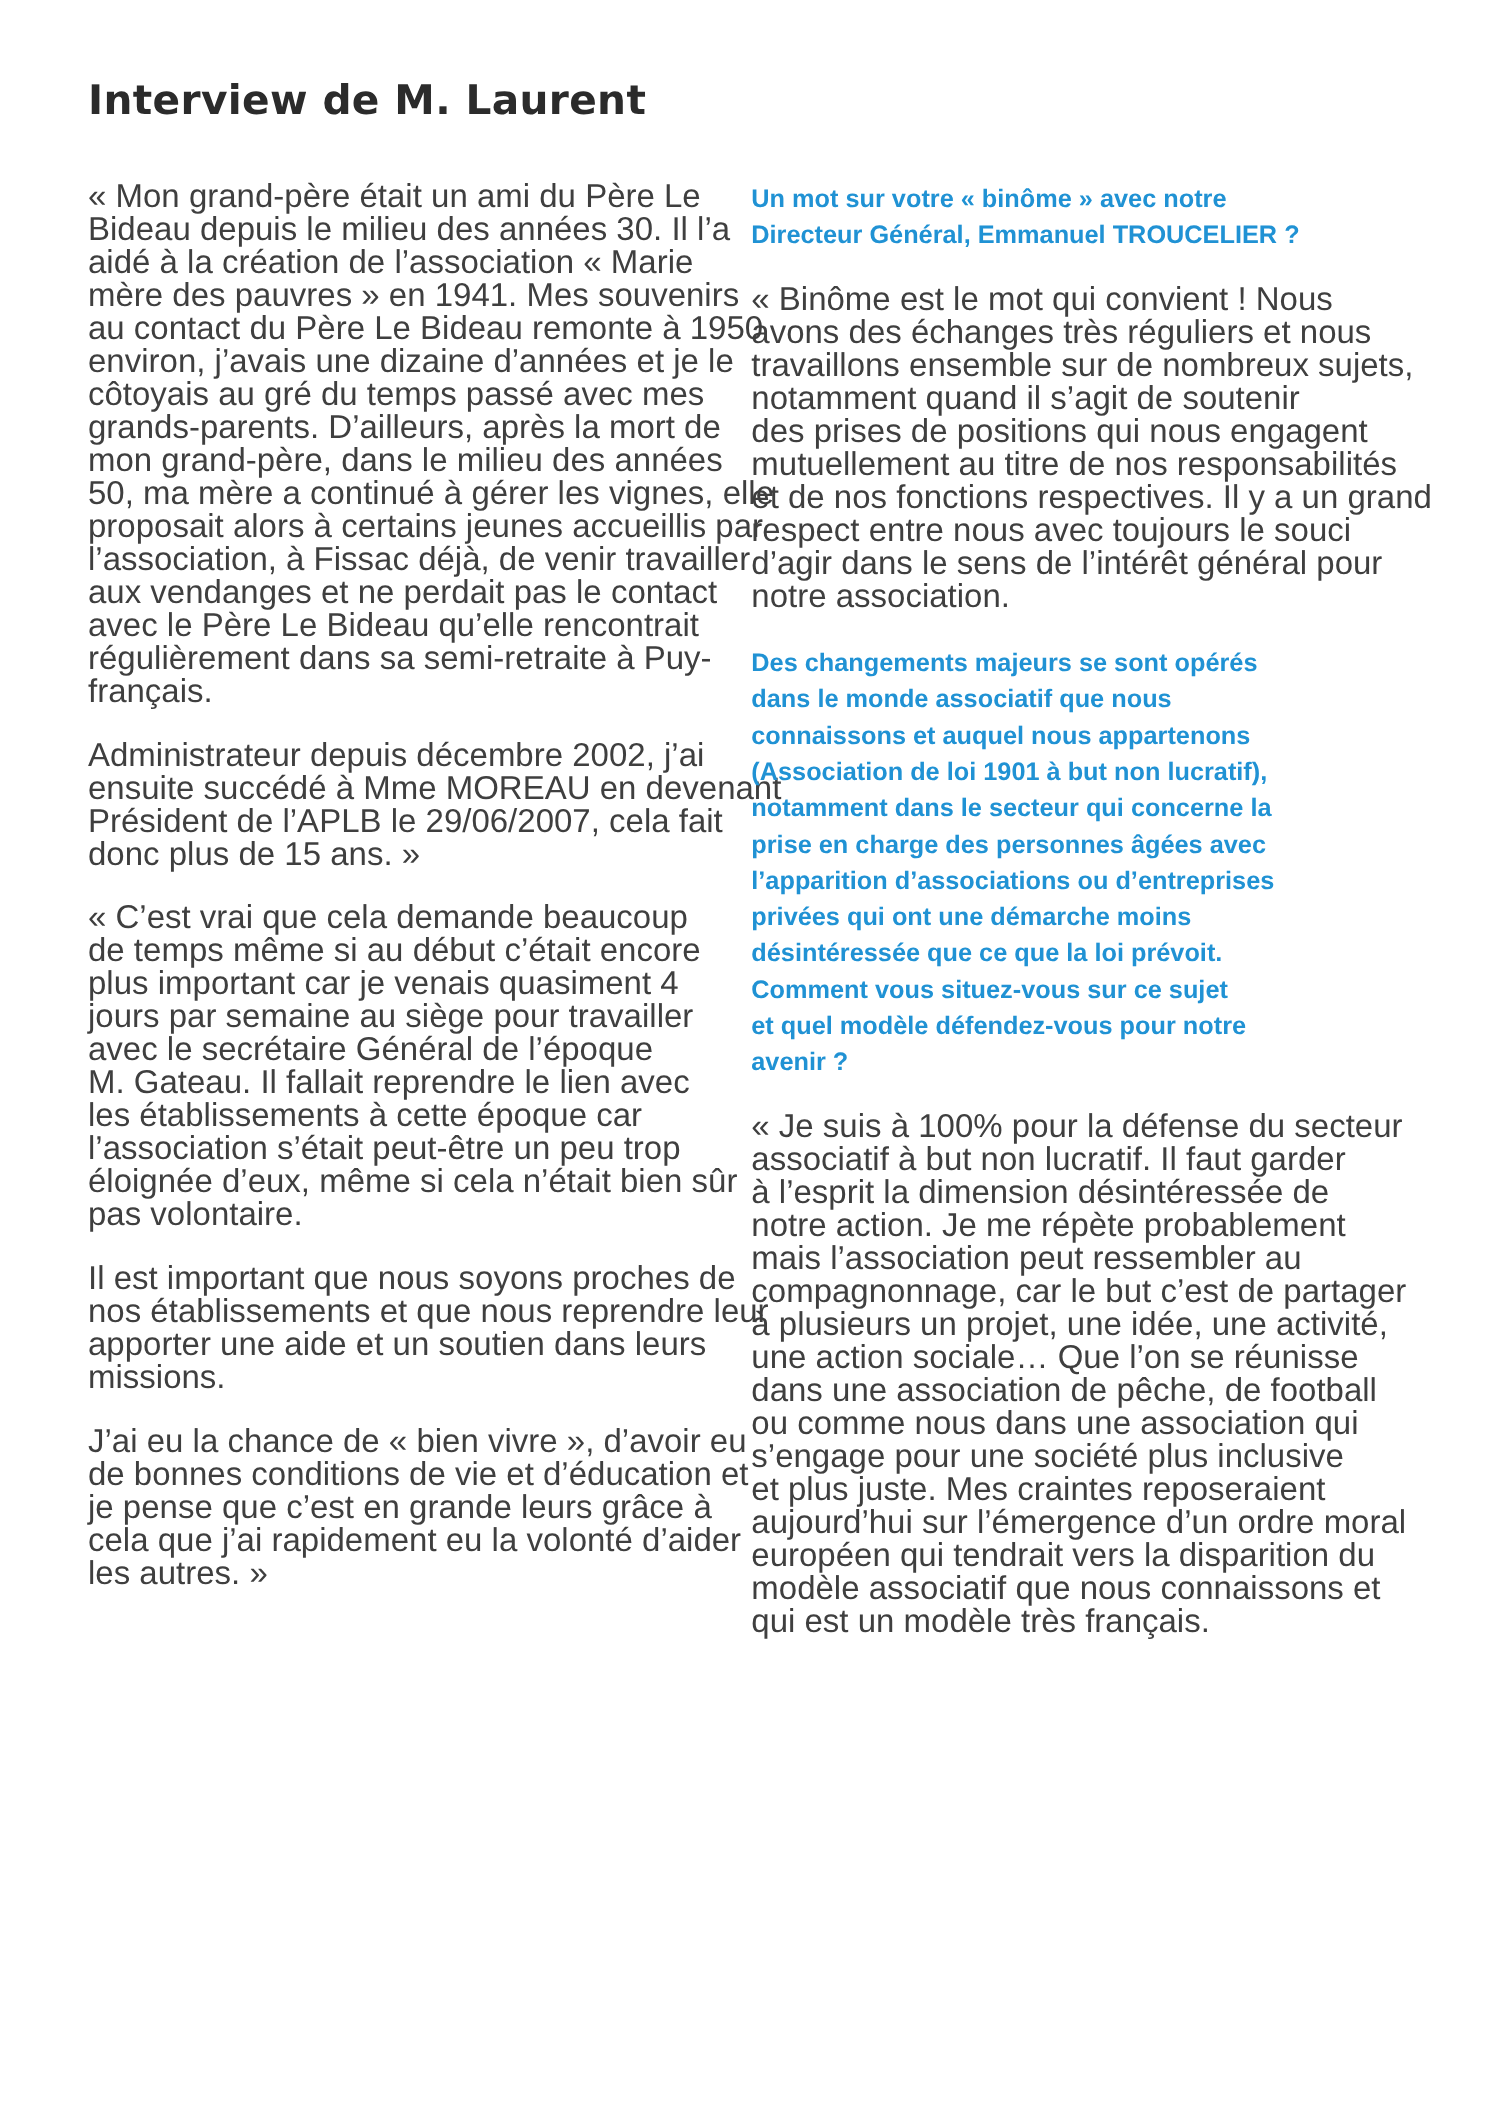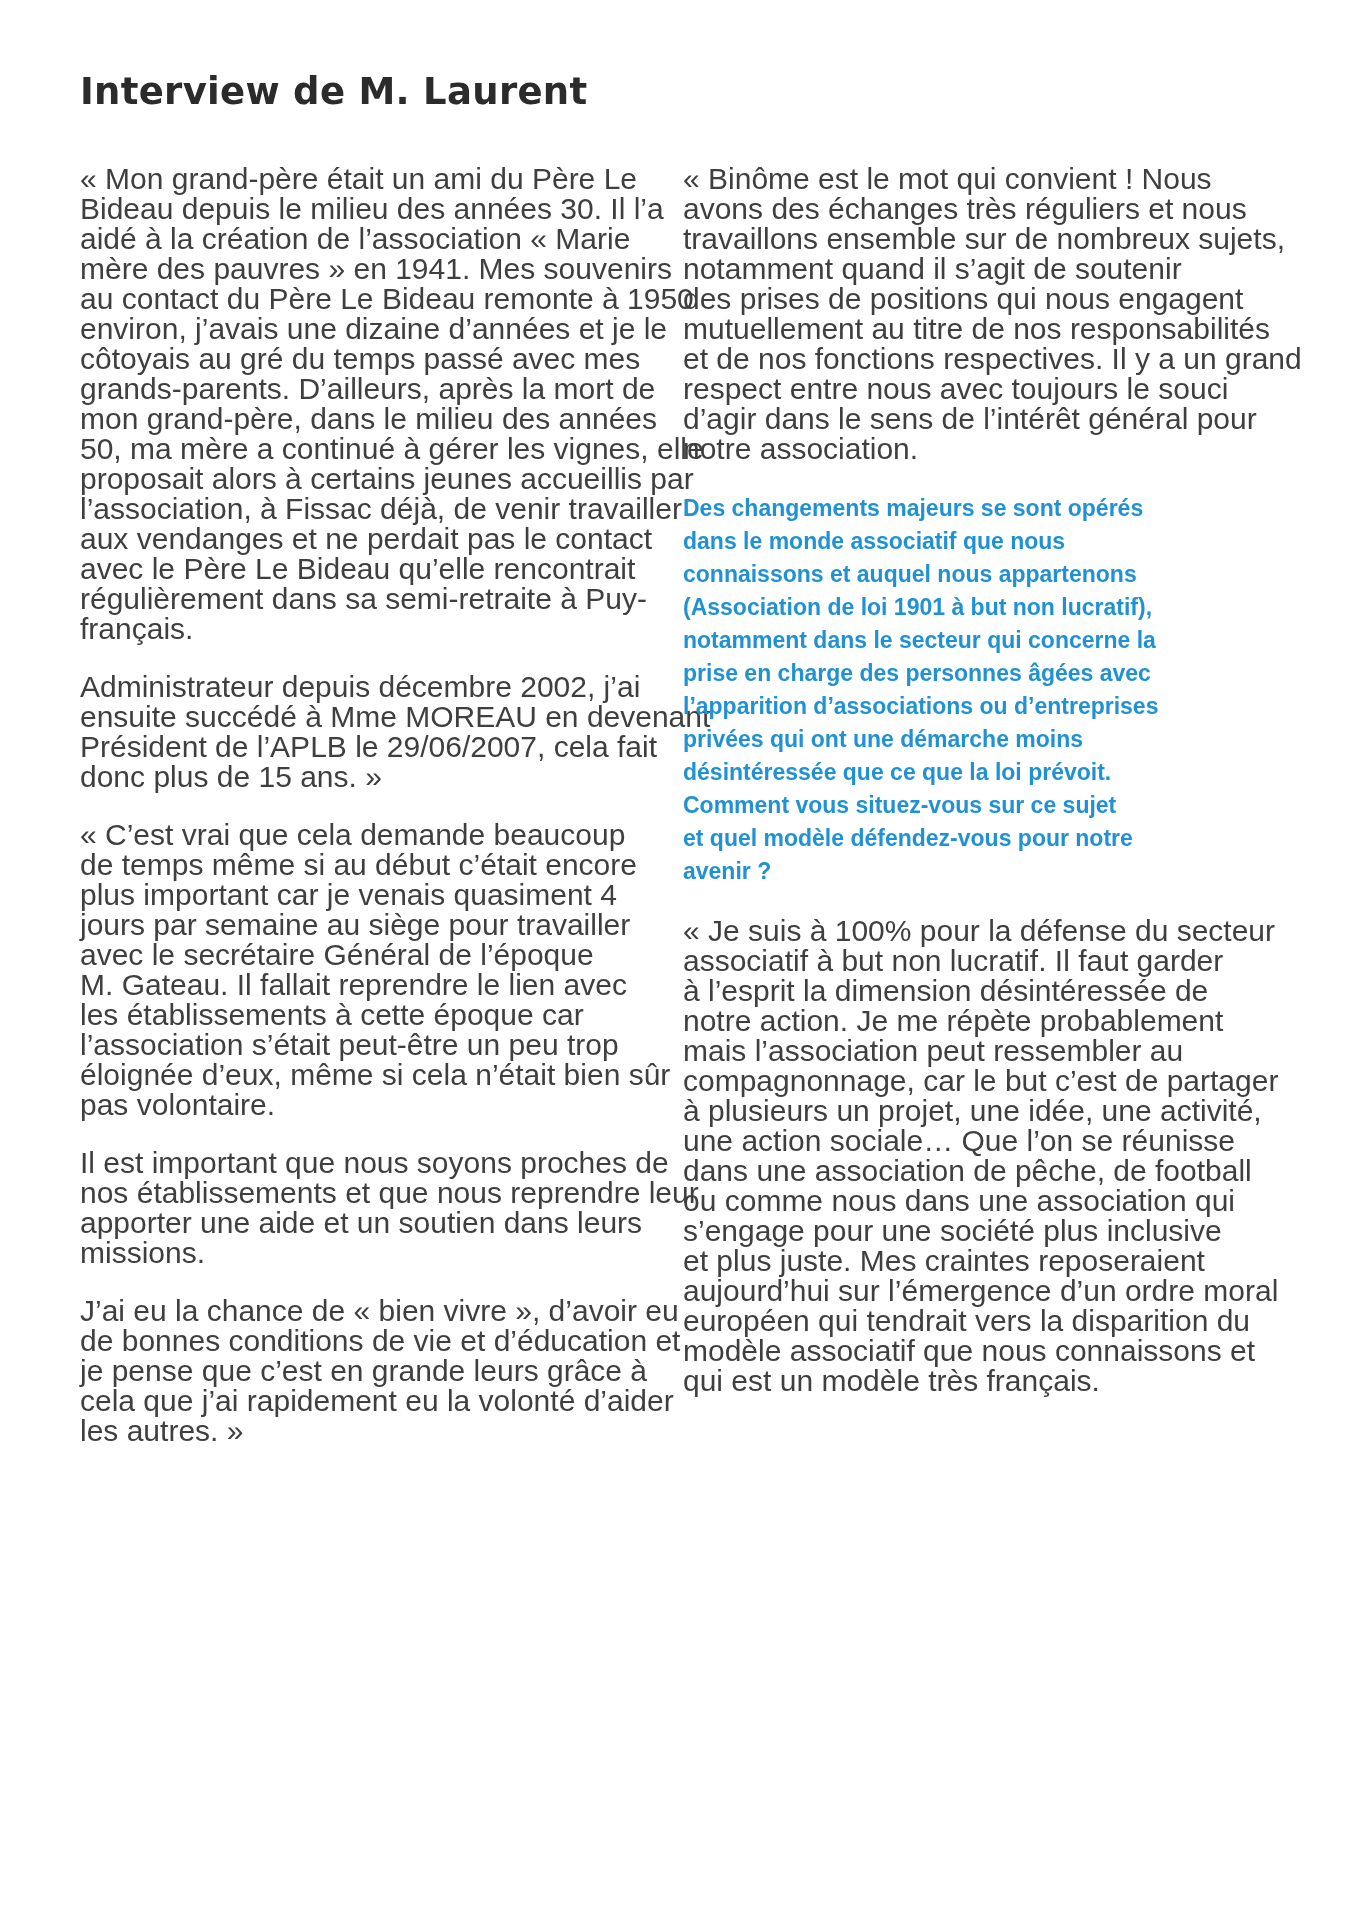--- a/index.html
+++ b/index.html
@@ -97,20 +97,22 @@
 apporter une aide et un soutien dans leurs
 missions.</p>
       <p class="answer">J’ai eu la chance de « bien vivre », d’avoir eu
 de bonnes conditions de vie et d’éducation et
 je pense que c’est en grande leurs grâce à
 cela que j’ai rapidement eu la volonté d’aider
 les autres. »</p>
     </div>
 
     <div class="col">
+      <h2 class="question">Un mot sur votre « binôme » avec notre
+Directeur Général, Emmanuel TROUCELIER ?</h2>
       <p class="answer">« Binôme est le mot qui convient ! Nous
 avons des échanges très réguliers et nous
 travaillons ensemble sur de nombreux sujets,
 notamment quand il s’agit de soutenir
 des prises de positions qui nous engagent
 mutuellement au titre de nos responsabilités
 et de nos fonctions respectives. Il y a un grand
 respect entre nous avec toujours le souci
 d’agir dans le sens de l’intérêt général pour
 notre association.</p>

